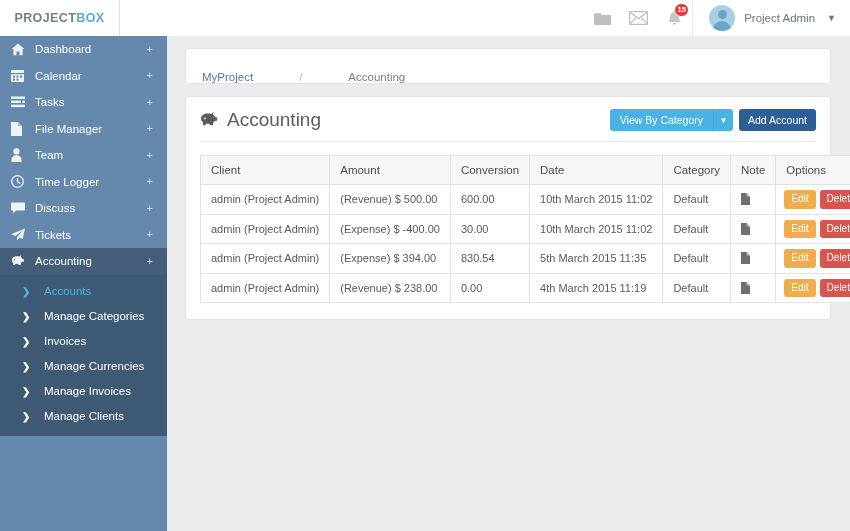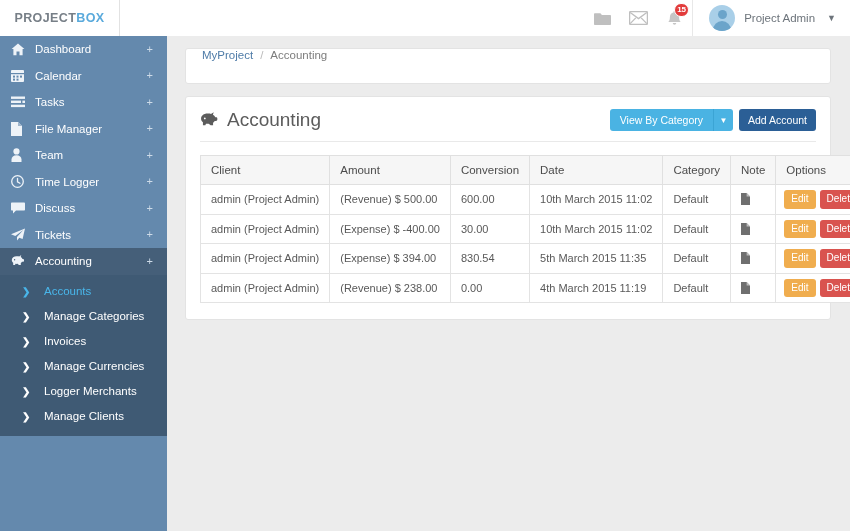--- a/index.html
+++ b/index.html
@@ -84,22 +84,22 @@
   .sub-item.active { color: #49b6ea; }
   .sub-item.active .chev { color: #49b6ea; }
 
   
   .content { position: absolute; top: 36px; left: 167px; width: 683px; height: 495px; background: #ececec; }
 
   .panel {
     background: #ffffff; border: 1px solid #e3e3e3; border-radius: 3px;
   }
   .breadcrumb-panel {
-    margin: 12px 19px 0 18px; height: 36px; display: flex; align-items: flex-start;
-    padding: 0 16px; font-size: 11.5px;
+    margin: 12px 19px 0 18px; height: 36px; display: flex; align-items: flex-end;
+    padding: 0 16px; font-size: 11.5px; gap: 39px;
   }
   .bc-link { color: #4f7ca8; }
   .bc-sep { color: #b9b9b9; margin: 0 7px; }
   .bc-cur { color: #7d7d7d; }
 
   .main-panel { margin: 12px 19px 0 18px; padding: 12px 14px 16px; }
 
   .panel-head {
     display: flex; align-items: center; padding-bottom: 10px;
     border-bottom: 1px solid #e9e9e9; margin-bottom: 13px;
@@ -315,21 +315,21 @@
       <div class="sub-item">
         <span class="chev">❯</span>
         <span>Invoices</span>
       </div>
       <div class="sub-item">
         <span class="chev">❯</span>
         <span>Manage Currencies</span>
       </div>
       <div class="sub-item">
         <span class="chev">❯</span>
-        <span>Logger Merchants</span>
+        <span>Manage Invoices</span>
       </div>
       <div class="sub-item">
         <span class="chev">❯</span>
         <span>Manage Clients</span>
       </div>
     </div>
   </div>
 
   <div class="content">
 

